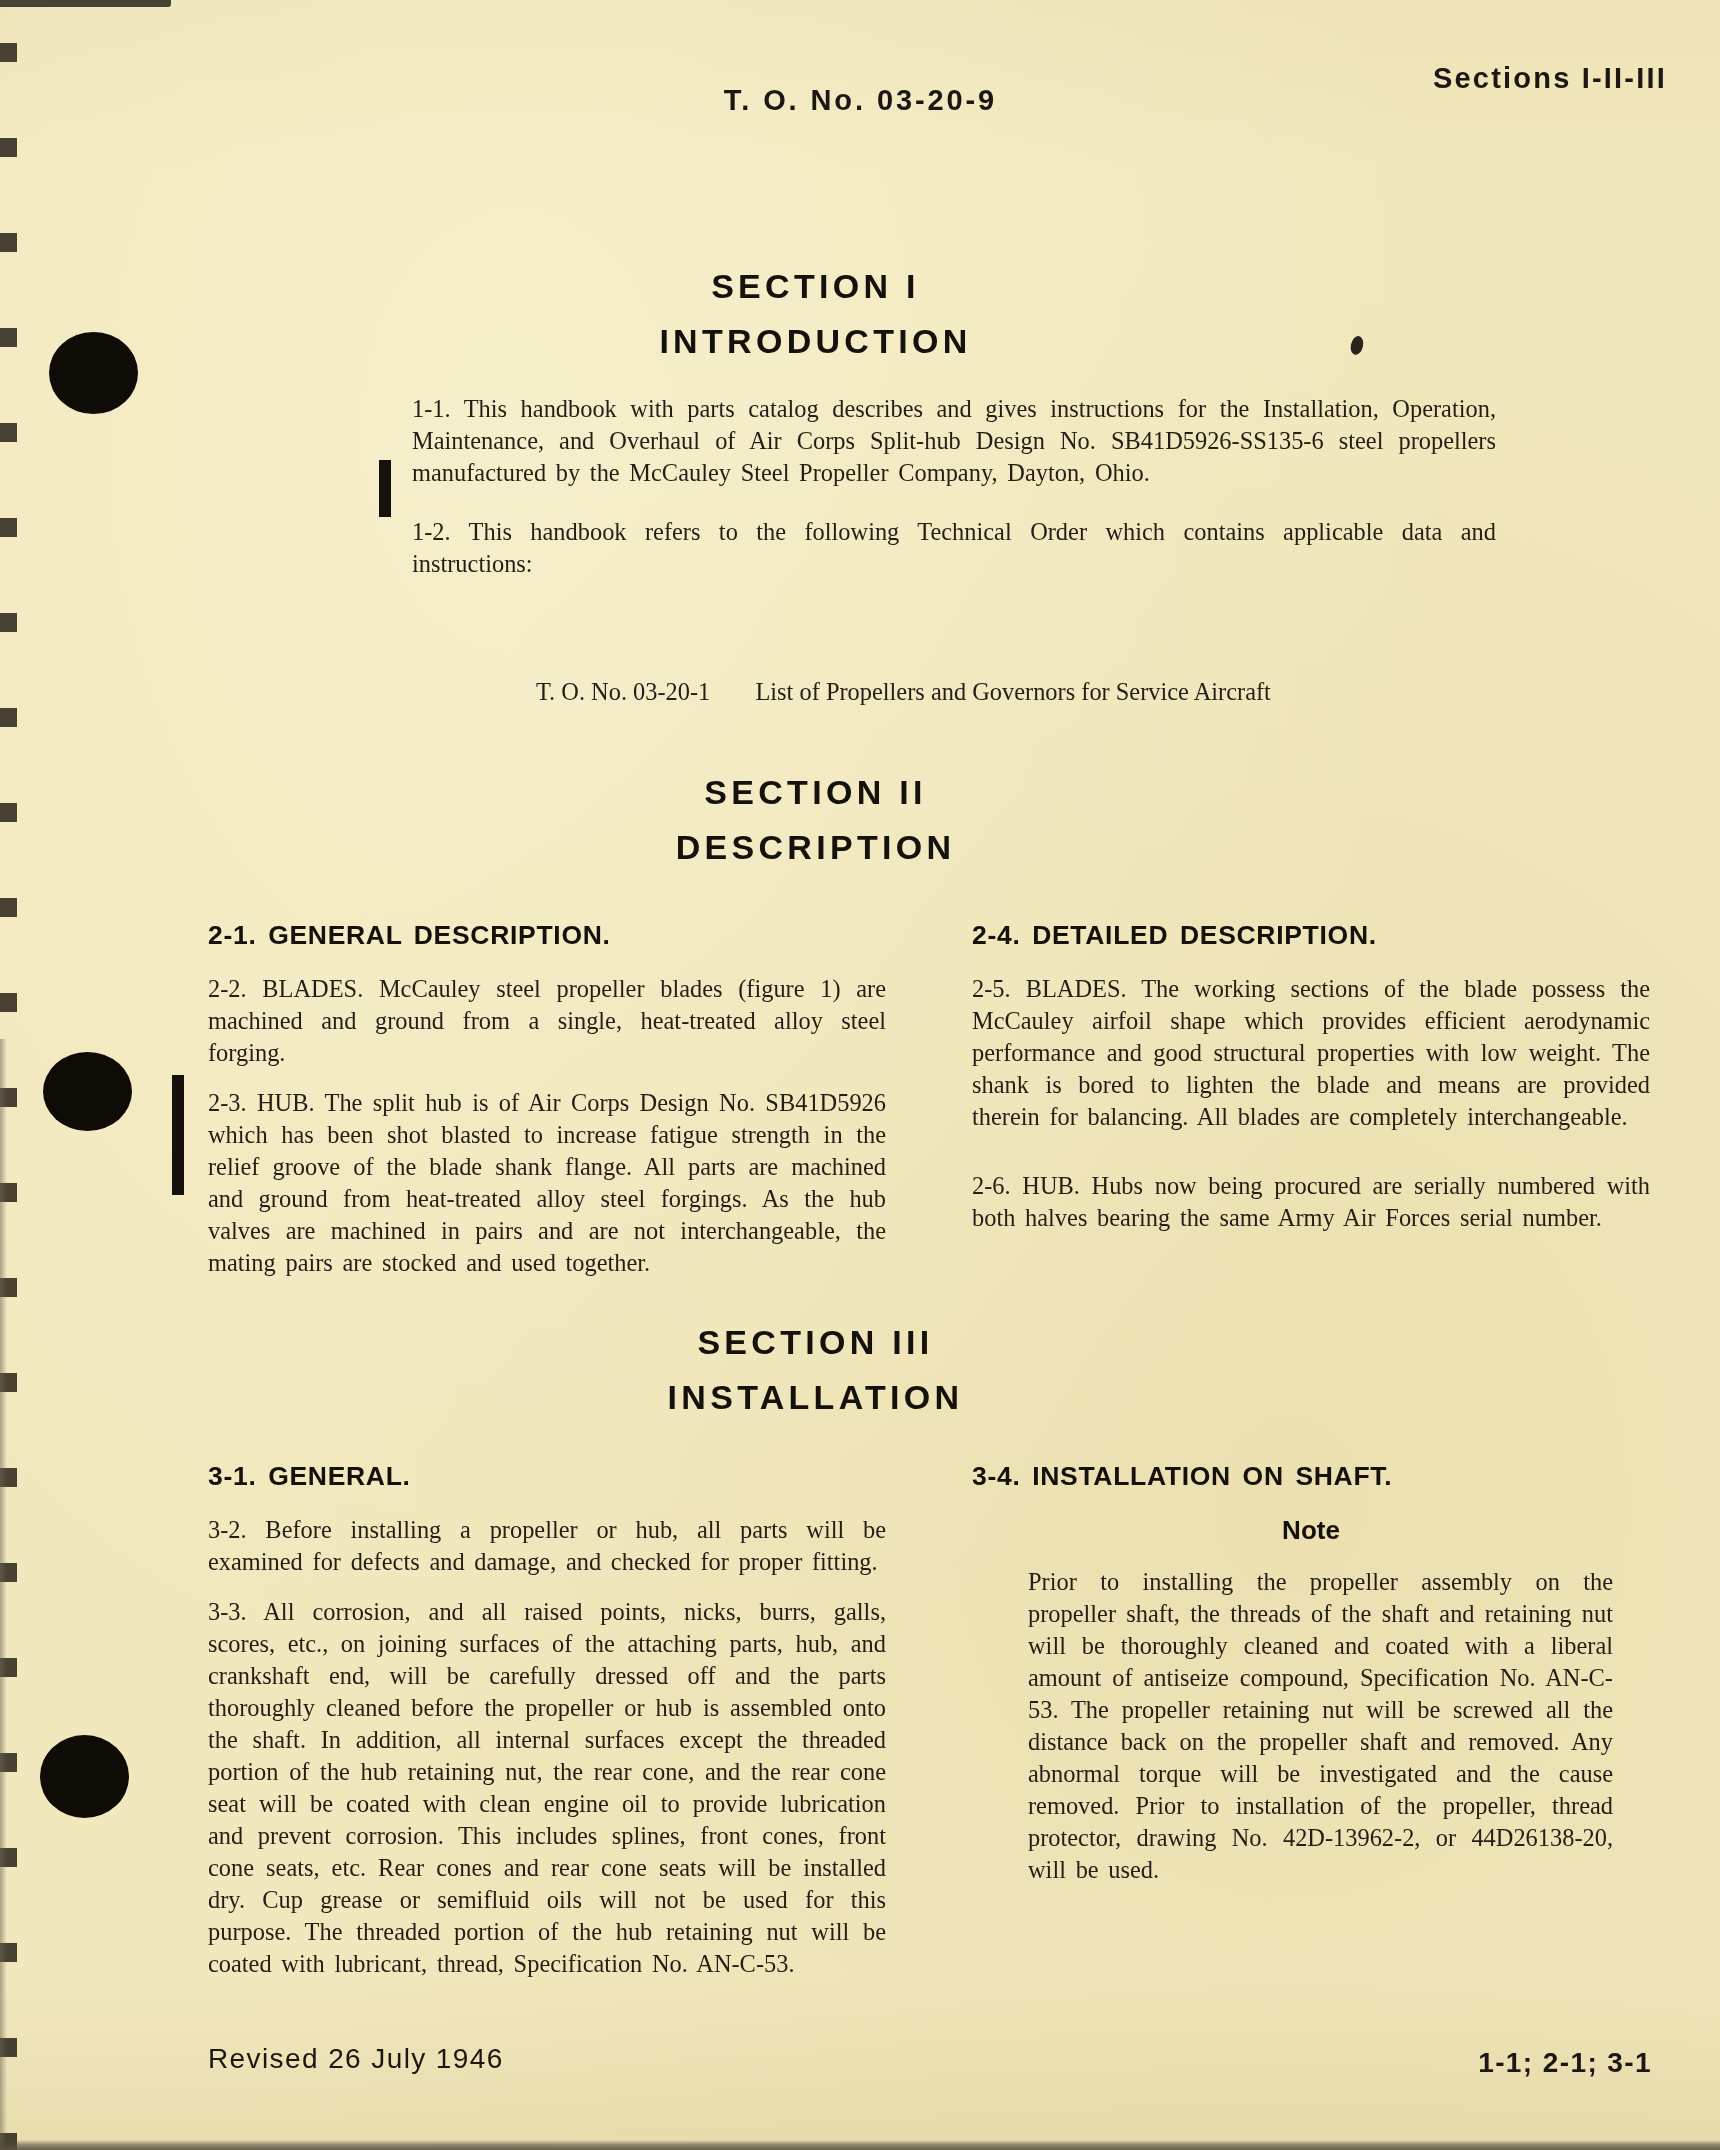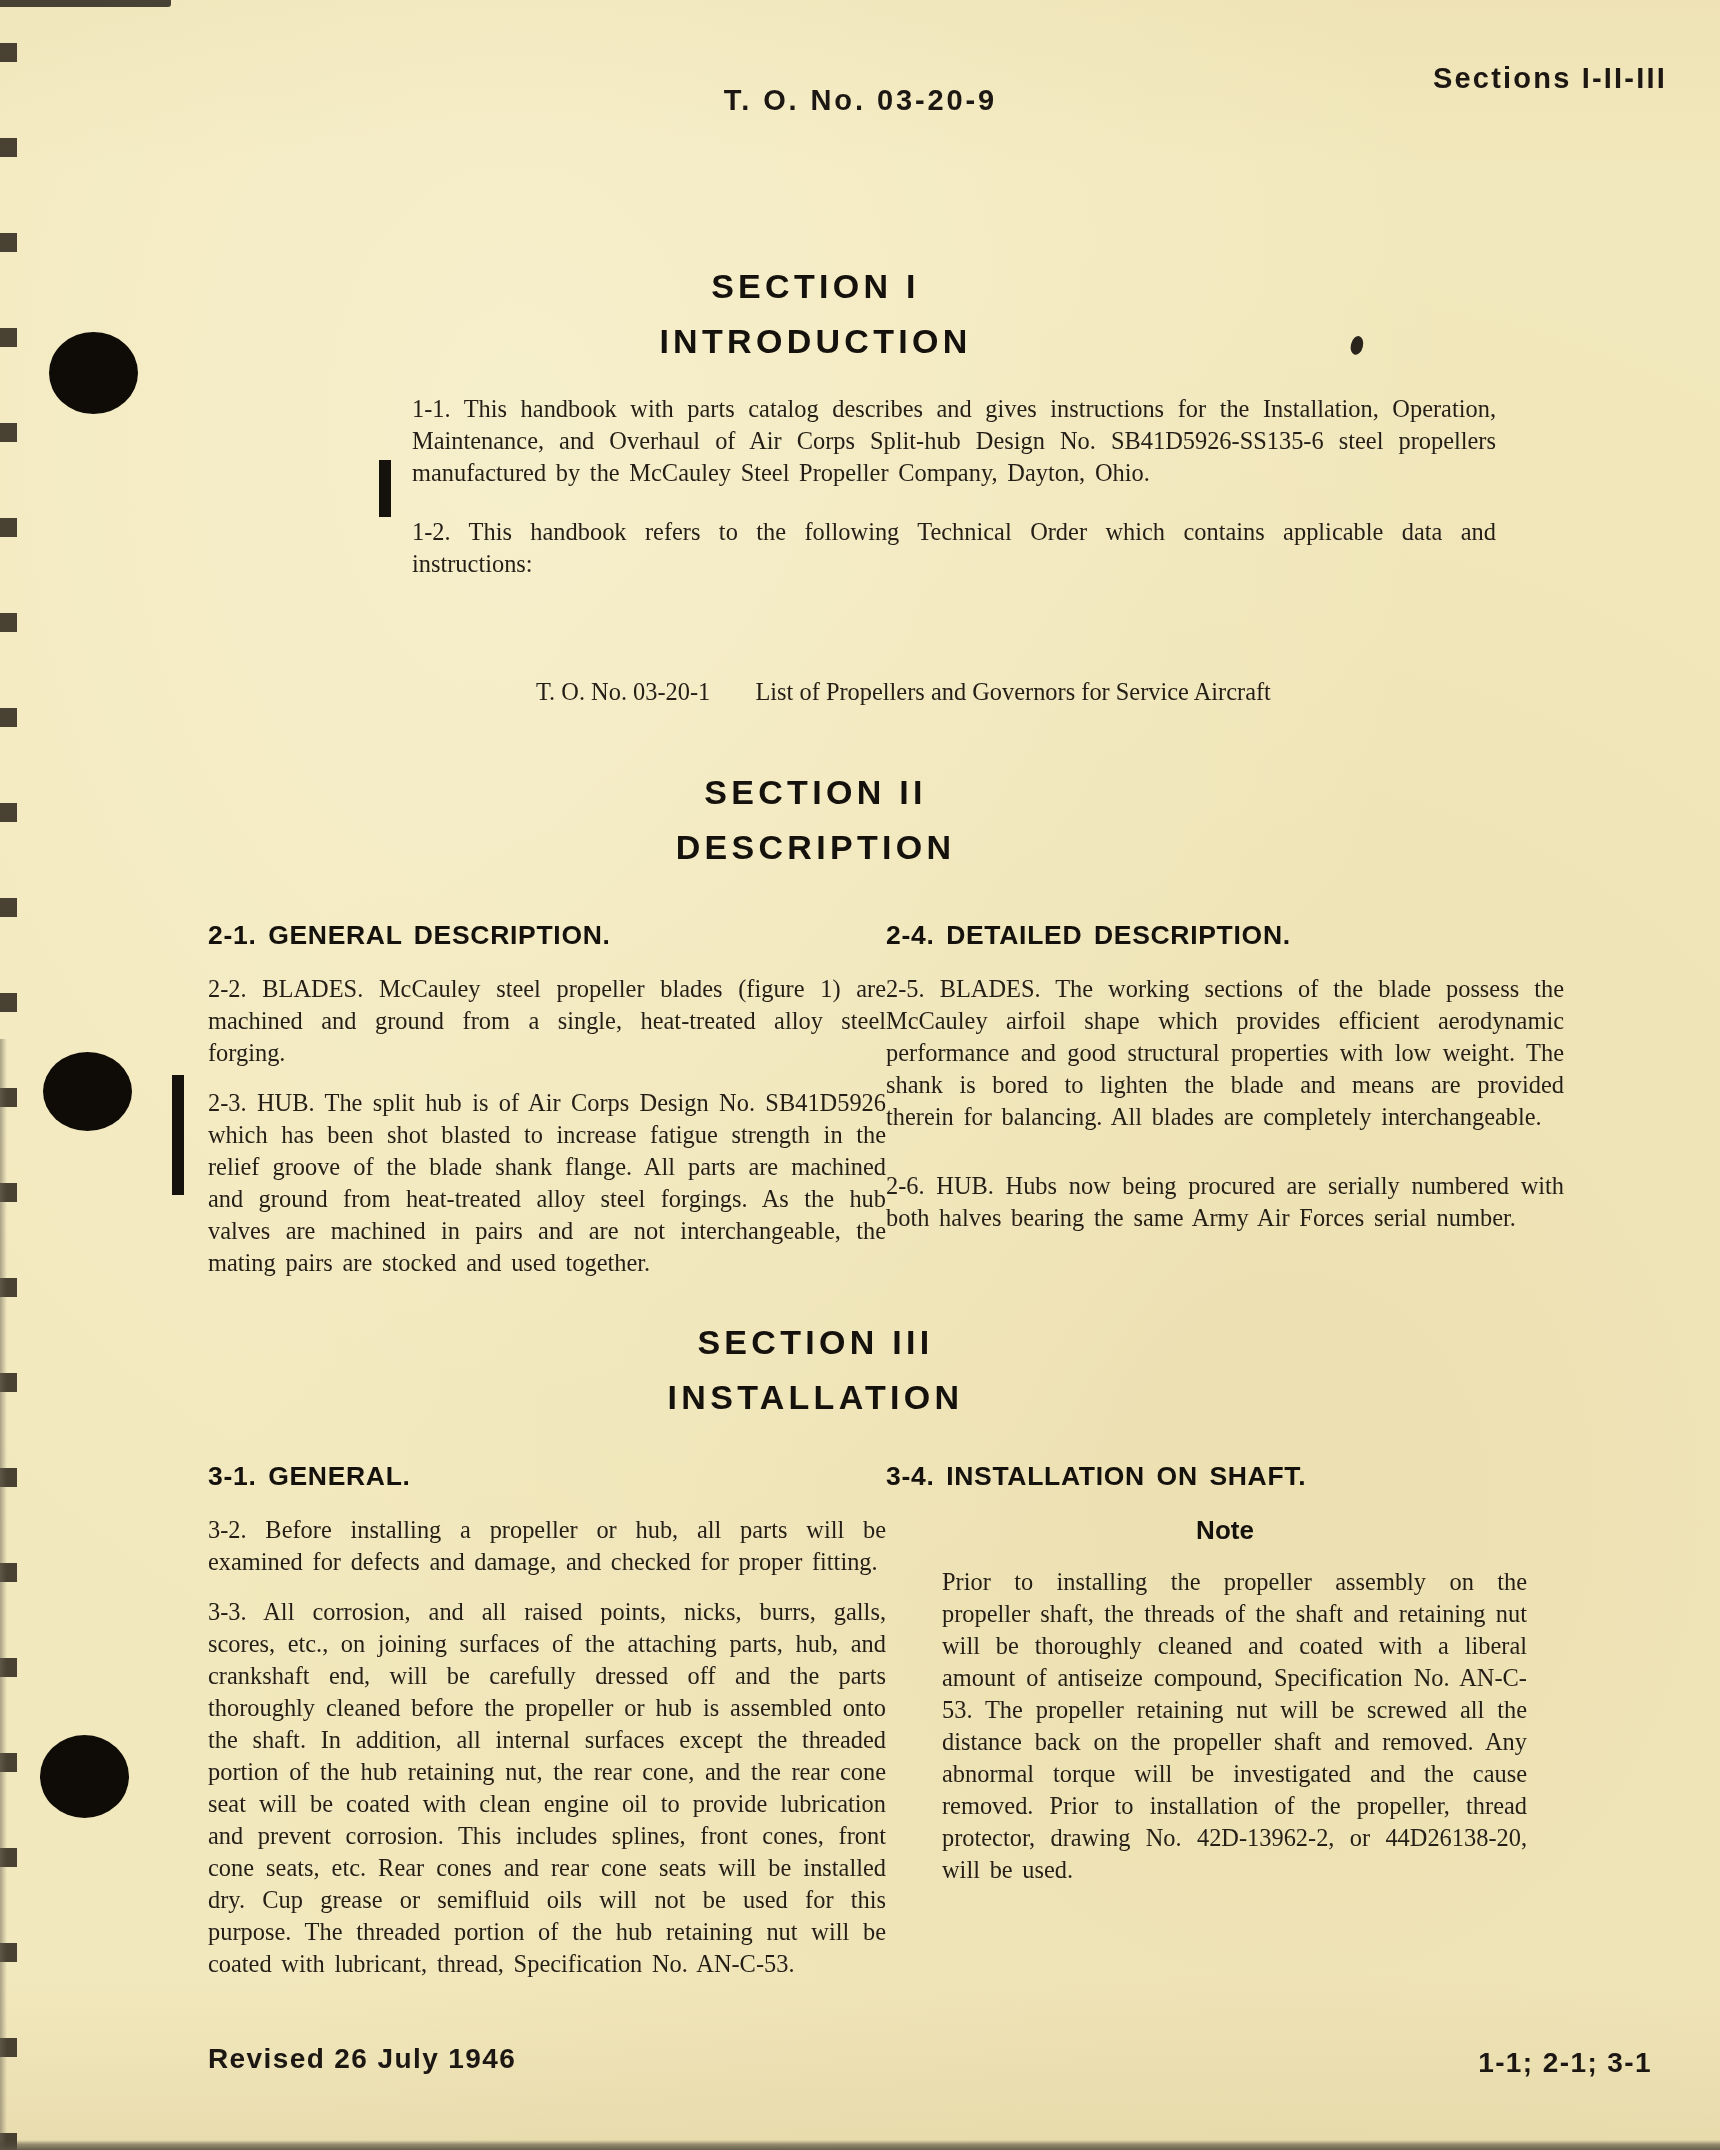--- a/index.html
+++ b/index.html
@@ -63,37 +63,37 @@
   .sec3-head{top:1323px;}
 
   .body-text{font-size:24.4px;line-height:32px;text-align:justify;word-spacing:3.6px;color:#241e16;}
   .body-text p{margin:0;}
 
   .intro-block{position:absolute;left:412px;top:393px;width:1084px;}
   .intro-block .p2{margin-top:27px;}
   .to-ref{position:absolute;left:536px;top:678px;font-size:24.4px;color:#241e16;white-space:nowrap;}
   .to-ref .num{margin-right:39px;}
 
-  .cols{position:absolute;left:208px;width:1442px;display:grid;grid-template-columns:678px 678px;}
+  .cols{position:absolute;left:208px;width:1442px;display:grid;grid-template-columns:678px 678px;column-gap:86px;}
   .cols-2{top:919px;}
   .cols-3{top:1460px;}
   .col-heading{
     font-family:"Liberation Sans", sans-serif;font-weight:700;
     font-size:26.5px;letter-spacing:0.7px;color:#15110c;margin:0 0 21.5px 0;
   }
   .col p{margin:0 0 18.6px 0;}
   .gap-top{margin-top:37px !important;}
   .note-label{
     font-family:"Liberation Sans", sans-serif;font-weight:700;
     font-size:26px;text-align:center;color:#15110c;margin:4.3px 0 20px 0;
   }
   .note-text{padding-left:56px;padding-right:37px;}
   .footer-left{
     position:absolute;left:208px;top:2043px;
-    font-family:"Liberation Sans", sans-serif;font-weight:700;
+    font-family:"Liberation Sans", sans-serif;font-weight:400;
     font-size:28px;letter-spacing:1.4px;color:#1c1712;
   }
   .footer-right{
     position:absolute;right:69px;top:2047px;
     font-family:"Liberation Sans", sans-serif;font-weight:700;
     font-size:28px;letter-spacing:1.4px;color:#1c1712;
   }
 </style>
 </head>
 <body>

